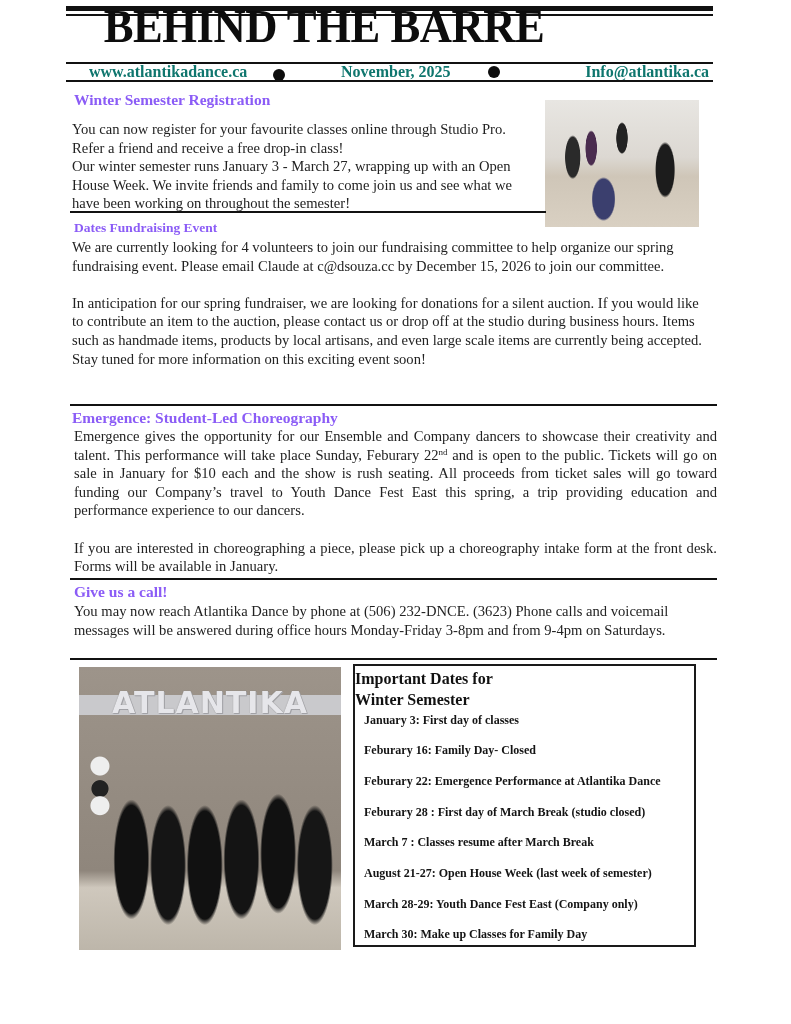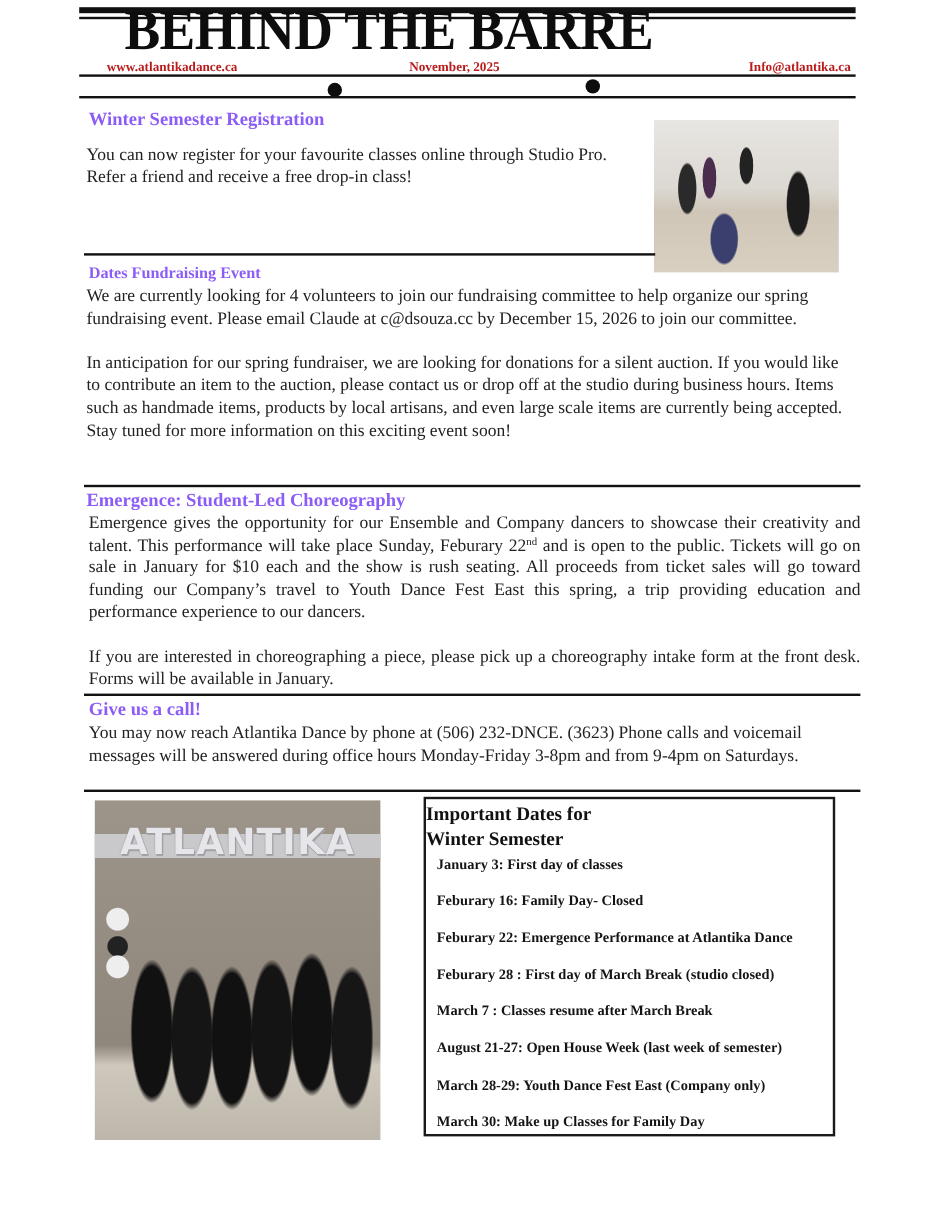--- a/index.html
+++ b/index.html
@@ -5,22 +5,22 @@
   html, body { margin: 0; padding: 0; background: #ffffff; }
   body { width: 791px; height: 1024px; position: relative; overflow: hidden;
          font-family: "DejaVu Serif", "Liberation Serif", serif; color: #1a1a1a; }
 
   
   .rule { position: absolute; background: #111; }
   #title { left: 66px; width: 648px; top: 11px; text-align: center;
            font-family: "Liberation Serif", "DejaVu Serif", serif; font-weight: bold;
            font-size: 47px; line-height: 52px; letter-spacing: -0.5px; color: #0d0d0d;
            transform: scaleX(0.95); transform-origin: center; }
-  .meta { position: absolute; top: 48px; font-family: "Liberation Serif", serif; font-weight: bold;
-          font-size: 11px; line-height: 16px; color: #b91c1c; }
+  .meta { position: absolute; top: 64px; font-family: "Liberation Serif", serif; font-weight: bold;
+          font-size: 16px; line-height: 16px; color: #0f766e; }
   .dot { position: absolute; width: 12px; height: 12px; border-radius: 50%; background: #0d0d0d; }
 
   
   .h2 { position: absolute; font-family: "Liberation Serif", "DejaVu Serif", serif; font-weight: bold;
         color: #8b5cf6; }
   .body-text { position: absolute; font-family: "Liberation Serif", "DejaVu Serif", serif;
                font-size: 14.6px; line-height: 18.6px; color: #222; }
   .body-text p { margin: 0; }
   .justify { text-align: justify; text-align-last: left; }
   sup { font-size: 9px; line-height: 0; vertical-align: 5px; }
@@ -40,21 +40,21 @@
       linear-gradient(180deg, transparent 0 10%, #c9c9cc 10% 17%, transparent 17%) no-repeat,
       radial-gradient(ellipse 18px 60px at 20% 68%, #111 0 90%, transparent 100%),
       radial-gradient(ellipse 18px 60px at 34% 70%, #151515 0 90%, transparent 100%),
       radial-gradient(ellipse 18px 60px at 48% 70%, #111 0 90%, transparent 100%),
       radial-gradient(ellipse 18px 60px at 62% 68%, #141414 0 90%, transparent 100%),
       radial-gradient(ellipse 18px 60px at 76% 66%, #111 0 90%, transparent 100%),
       radial-gradient(ellipse 18px 60px at 90% 70%, #161616 0 90%, transparent 100%),
       radial-gradient(circle 10px at 8% 35%, #eeeeee 0 90%, transparent 100%),
       radial-gradient(circle 10px at 8% 49%, #eeeeee 0 90%, transparent 100%),
       radial-gradient(circle 9px at 8% 43%, #222 0 90%, transparent 100%),
-      linear-gradient(180deg, #9d948a 0%, #8f867c 72%, #cfc8bd 78%, #bdb6aa 100%); }
+      linear-gradient(180deg, #9d948a 0%, #8f867c 72%, #cfc8bd 78%, #bdb6aa 100%); padding-left: 24px; }
   .balloon-text { position: absolute; left: 0; right: 0; top: 18px; text-align: center;
     font-family: "DejaVu Sans", sans-serif; font-weight: bold; font-size: 30px; color: #e6e6ea;
     letter-spacing: 1px; text-shadow: 0 0 1px #777, 1px 1px 0 #a6a6ab; }
 
   
   #dates-box { position: absolute; left: 353px; top: 664px; width: 343px; height: 283px;
                border: 2px solid #1a1a1a; box-sizing: border-box; }
   #dates-title { position: absolute; left: 0; right: 0; top: 2px; 
                  font-family: "Liberation Serif", serif; font-weight: bold; font-size: 16px; line-height: 21px; color: #111; }
   .date-item { position: absolute; left: 9px; font-family: "Liberation Serif", serif; font-weight: bold;
@@ -71,20 +71,21 @@
 <div class="meta" style="left:89px;">www.atlantikadance.ca</div>
 <div class="dot" style="left:273px;top:69px;"></div>
 <div class="meta" style="left:341px;">November, 2025</div>
 <div class="dot" style="left:488px;top:66px;"></div>
 <div class="meta" style="right:82px;">Info@atlantika.ca</div>
 <div class="rule" style="left:66px;top:80px;width:647px;height:2px;"></div>
 
 <div class="h2" style="left:74px;top:90px;font-size:15.5px;line-height:20px;">Winter Semester Registration</div>
 <div class="body-text" style="left:72px;top:120px;width:462px;">
   <p>You can now register for your favourite classes online through Studio Pro. Refer a friend and receive a free drop-in class!</p>
+  <p>Our winter semester runs January 3 - March 27, wrapping up with an Open House Week. We invite friends and family to come join us and see what we have been working on throughout the semester!</p>
 </div>
 <div class="photo" id="photo-class" title="Adults and dancers practicing partner lifts in the studio"></div>
 <div class="rule" style="left:70px;top:211px;width:476px;height:2px;"></div>
 
 <div class="h2" style="left:74px;top:219px;font-size:13.5px;line-height:18px;">Dates Fundraising Event</div>
 <div class="body-text" style="left:72px;top:238px;width:630px;">
   <p>We are currently looking for 4 volunteers to join our fundraising committee to help organize our spring fundraising event. Please email Claude at c@dsouza.cc by December 15, 2026 to join our committee.</p>
   <p style="height:18.6px;"></p>
   <p>In anticipation for our spring fundraiser, we are looking for donations for a silent auction. If you would like to contribute an item to the auction, please contact us or drop off at the studio during business hours. Items such as handmade items, products by local artisans, and even large scale items are currently being accepted.</p>
   <p>Stay tuned for more information on this exciting event soon!</p>

